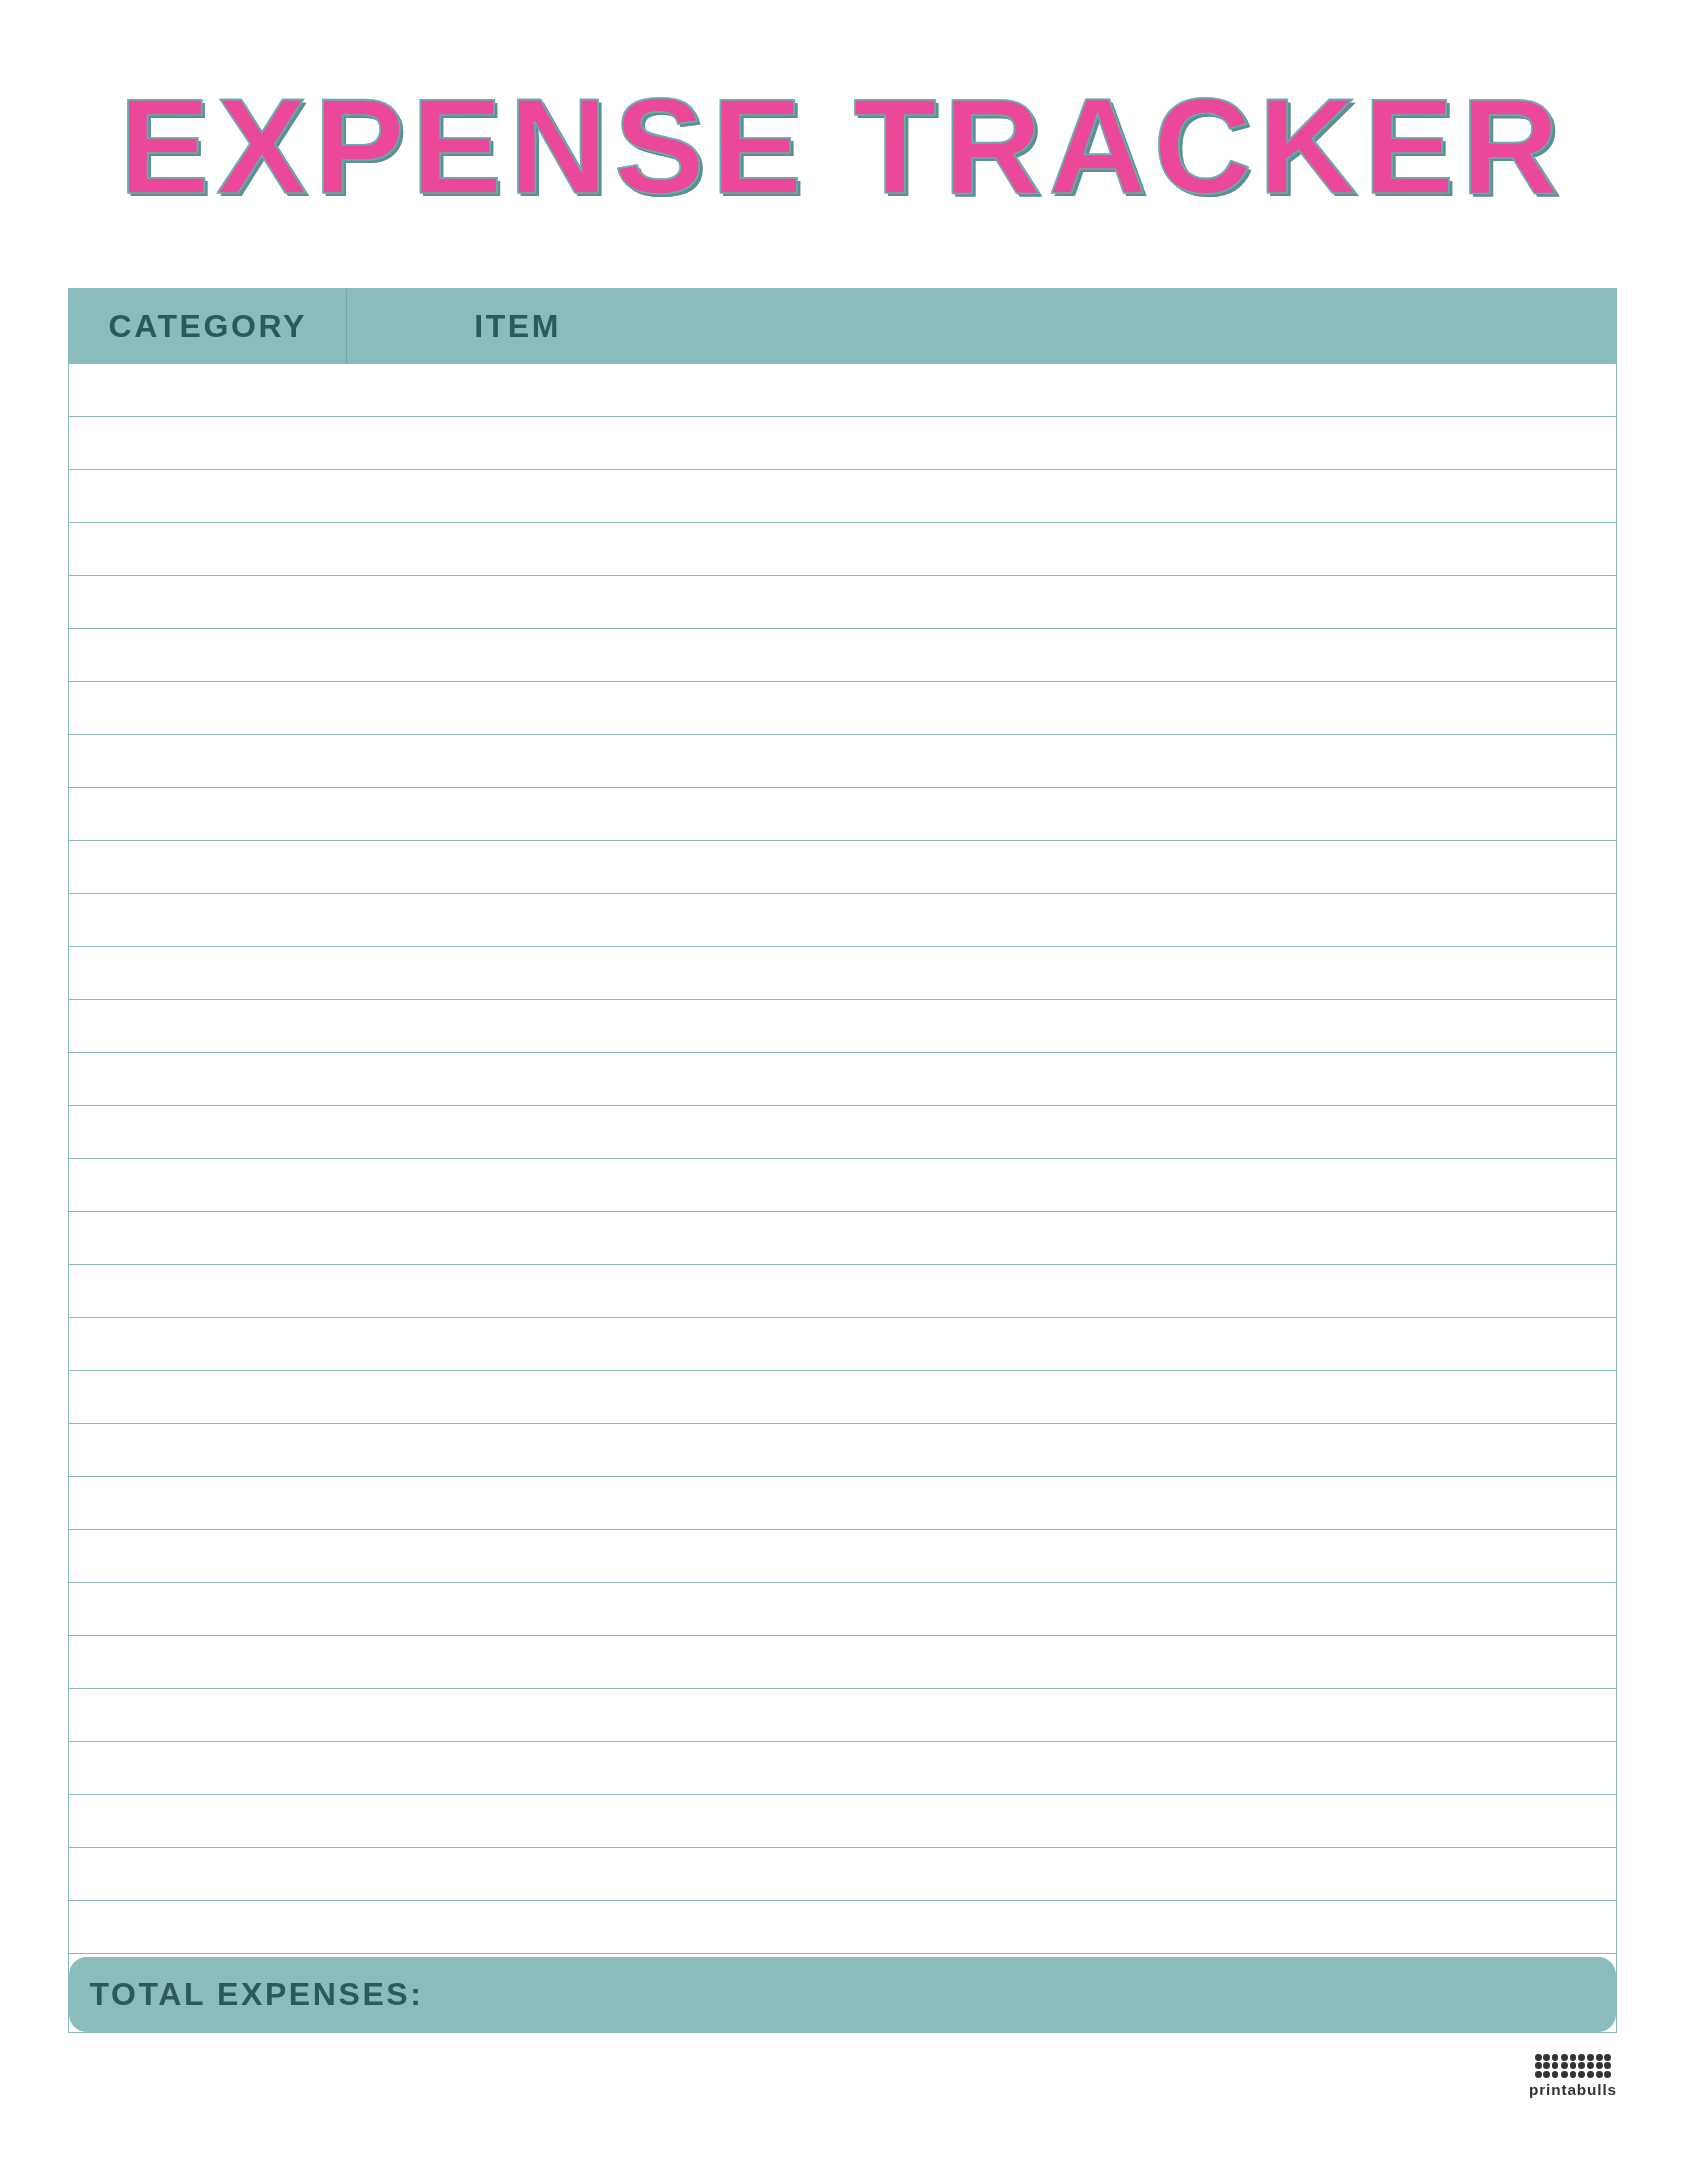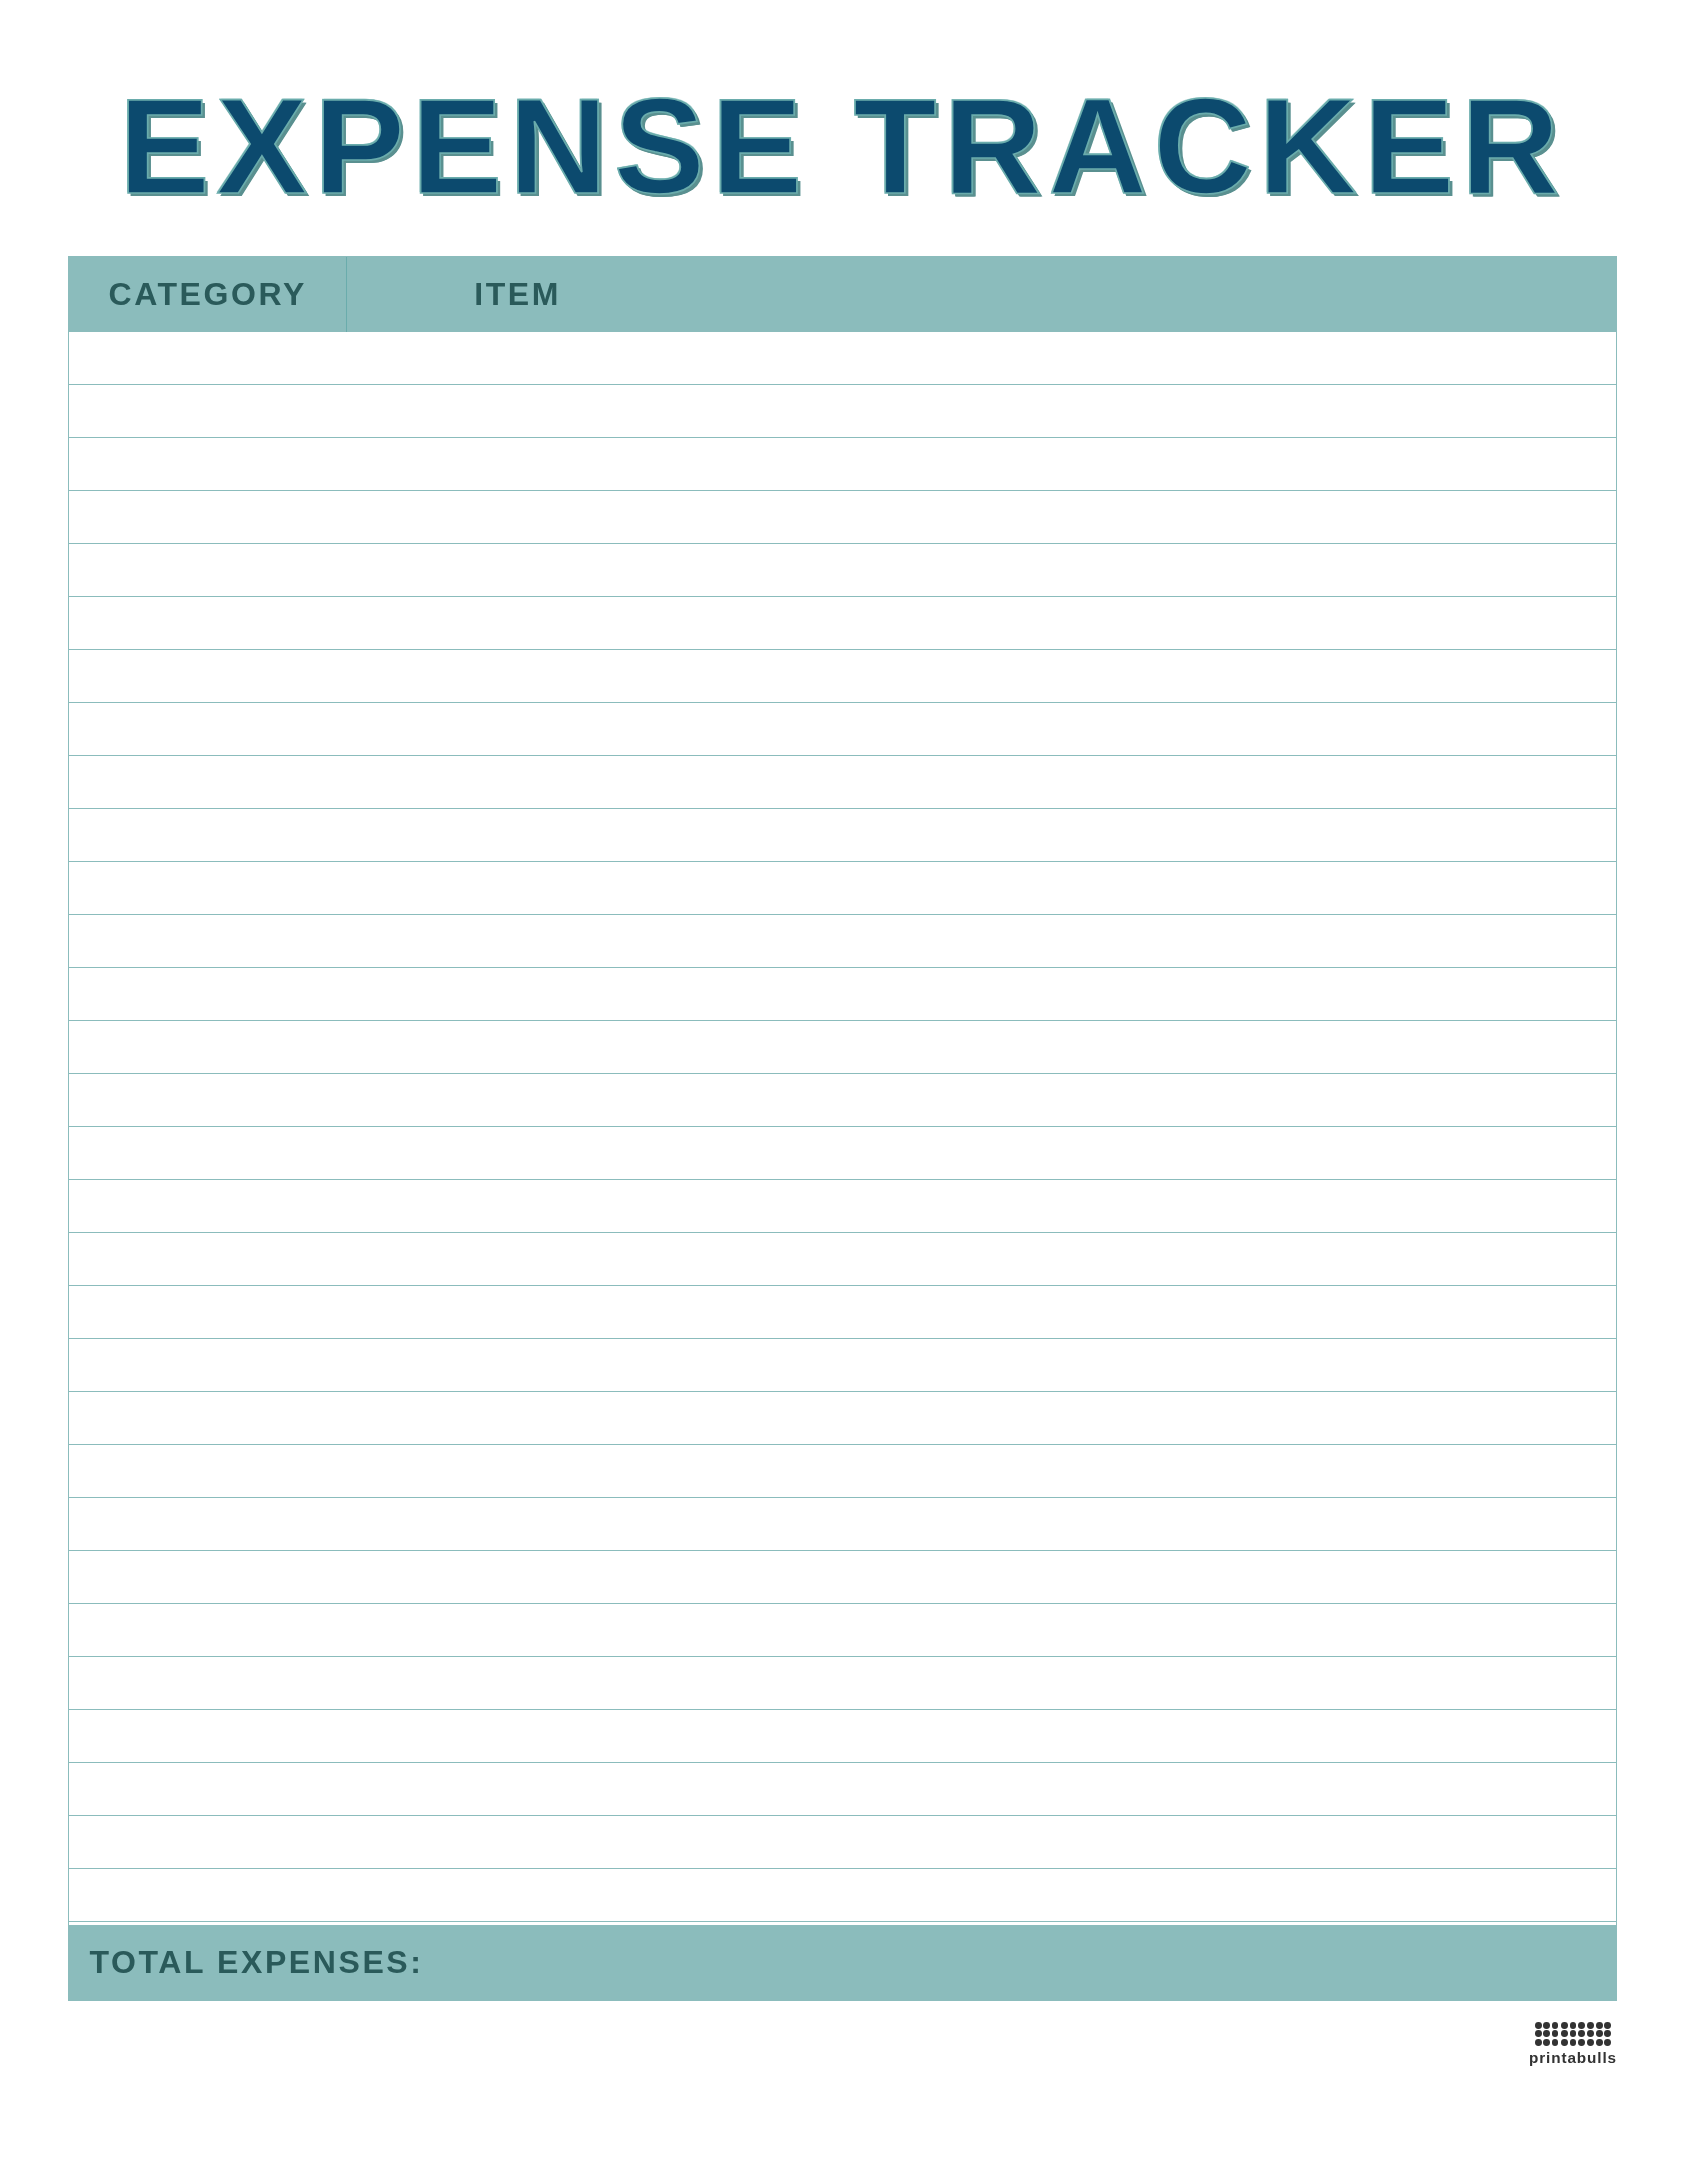--- a/index.html
+++ b/index.html
@@ -15,24 +15,24 @@
       font-family: Arial, Helvetica, sans-serif;
       display: flex;
       flex-direction: column;
       align-items: center;
       padding: 51px 68px 51px 68px;
     }
 
     .page-title {
       font-size: 136px;
       font-weight: 900;
-      color: #0c4a6e;
+      color: #ec4899;
       text-transform: uppercase;
       letter-spacing: 6.8px;
-      margin-bottom: 32px;
+      margin-bottom: 64px;
       margin-top: 17px;
       text-shadow:
         2.6px 2.6px 0 #5a9090,
         3.4px 3.4px 0 #5a9090,
         -0.9px -0.9px 0 #a8d0d0,
         0.9px -0.9px 0 #a8d0d0;
       -webkit-text-stroke: 1.7px #6aacac;
     }
 
     .tracker-container {
@@ -86,20 +86,21 @@
 
     .table-footer {
       background-color: #8bbcbc;
       padding: 19px 20.4px;
       font-size: 32px;
       font-weight: 800;
       color: #2a5a5a;
       text-transform: uppercase;
       letter-spacing: 2.6px;
       margin-top: 3.4px;
+      border-radius: 18px;
     }
 
     .watermark {
       margin-top: 20.4px;
       align-self: flex-end;
       display: flex;
       flex-direction: column;
       align-items: center;
     }
 

